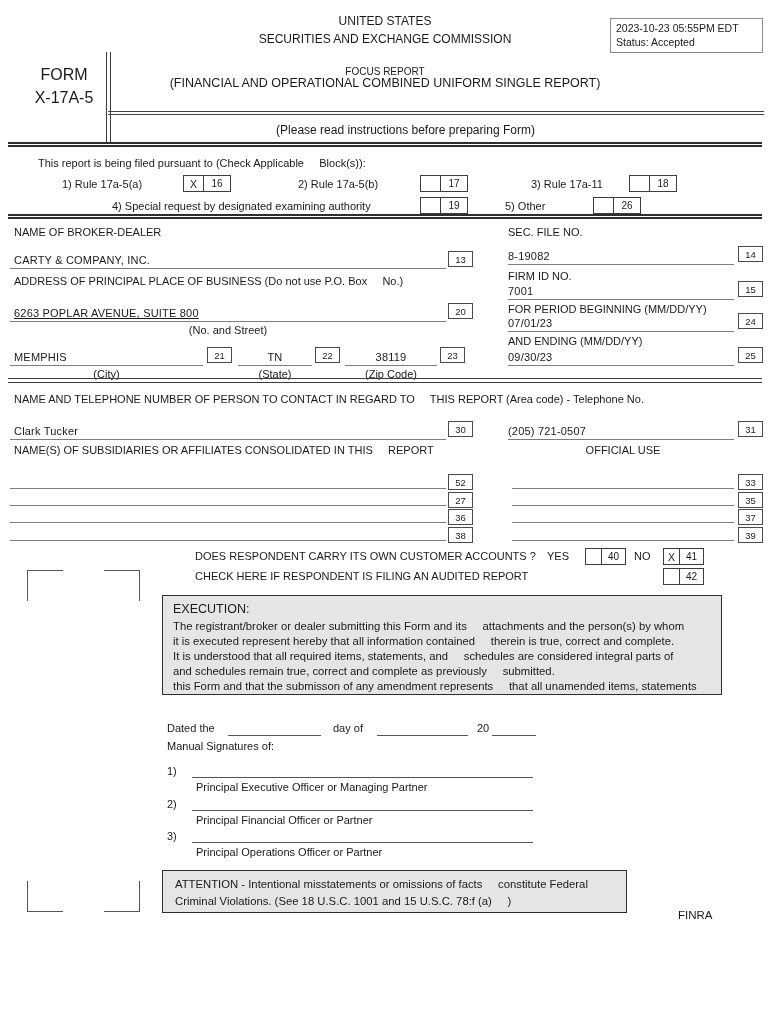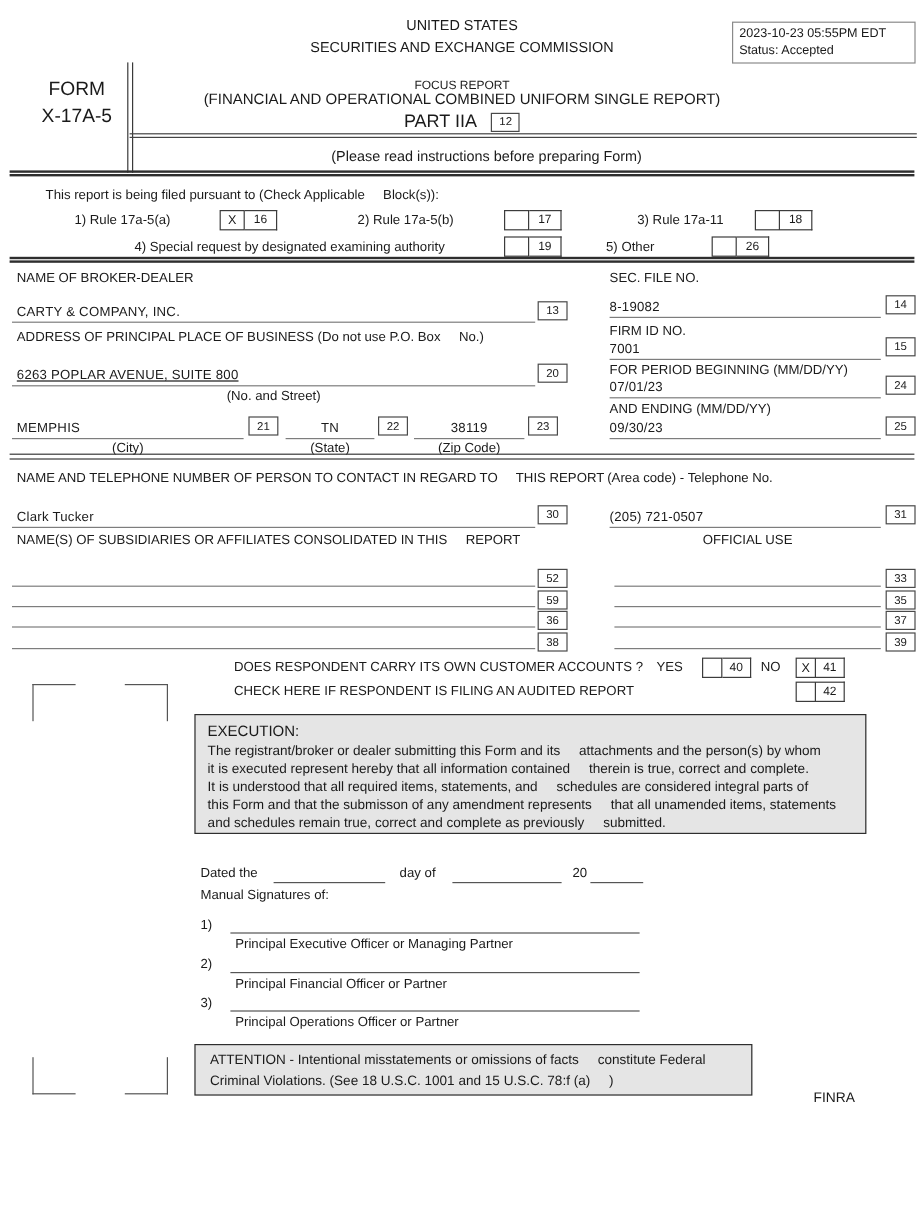--- a/index.html
+++ b/index.html
@@ -53,24 +53,20 @@
     <div>Status: Accepted</div>
   </div>
 
   <div class="abs center" style="left:20px; top:66px; width:88px; font-size:16px;">FORM</div>
   <div class="abs center" style="left:20px; top:89px; width:88px; font-size:16px;">X-17A-5</div>
   <div class="vline" style="left:106px; top:52px; height:92px;"></div>
 
   <div class="hdr-c lbl" style="top:63px; font-size:10px; line-height:18px;">FOCUS REPORT</div>
   <div class="hdr-c lbl" style="top:77px; font-size:12.5px;">(FINANCIAL AND OPERATIONAL COMBINED UNIFORM SINGLE REPORT)</div>
 
-  <div class="abs" style="left:0; top:93px; width:770px; display:flex; justify-content:center; align-items:center; gap:12px;">
-    <span style="font-size:15px;">PART IIA</span>
-    <span class="numbox" style="position:static; width:24px;">12</span>
-  </div>
 
   <div class="dline-thin" style="left:108px; top:111px; width:656px;"></div>
   <div class="hdr-c lbl" style="top:124px; font-size:12px;padding-left:41px;">(Please read instructions before preparing Form)</div>
   <div class="heavy" style="left:8px; top:142px; width:754px;"></div>
 
   <div class="lbl" style="left:38px; top:157px;">This report is being filed pursuant to (Check Applicable     Block(s)):</div>
 
   <div class="lbl" style="left:62px; top:178px;">1) Rule 17a-5(a)</div>
   <div class="cbg" style="left:183px; top:175px;">
     <span class="cb">X</span>
@@ -168,21 +164,21 @@
   <div class="numbox" style="left:738px; top:421px;">31</div>
 
   <div class="lbl" style="left:14px; top:444px;">NAME(S) OF SUBSIDIARIES OR AFFILIATES CONSOLIDATED IN THIS     REPORT</div>
   <div class="lbl center" style="left:508px; top:444px; width:230px;">OFFICIAL USE</div>
 
   <div class="numbox" style="left:448px; top:474px;">52</div>
   <div class="uline" style="left:10px; top:488px; width:436px;"></div>
   <div class="numbox" style="left:738px; top:474px;">33</div>
   <div class="uline" style="left:512px; top:488px; width:222px;"></div>
 
-  <div class="numbox" style="left:448px; top:492px;">59</div>
+  <div class="numbox" style="left:448px; top:492px;">27</div>
   <div class="uline" style="left:10px; top:505px; width:436px;"></div>
   <div class="numbox" style="left:738px; top:492px;">35</div>
   <div class="uline" style="left:512px; top:505px; width:222px;"></div>
 
   <div class="numbox" style="left:448px; top:509px;">36</div>
   <div class="uline" style="left:10px; top:522px; width:436px;"></div>
   <div class="numbox" style="left:738px; top:509px;">37</div>
   <div class="uline" style="left:512px; top:522px; width:222px;"></div>
 
   <div class="numbox" style="left:448px; top:527px;">38</div>
@@ -211,22 +207,22 @@
   <div class="cm tl" style="left:27px; top:570px;"></div>
   <div class="cm tr" style="left:104px; top:570px;"></div>
   <div class="cm bl" style="left:27px; top:881px;"></div>
   <div class="cm br" style="left:104px; top:881px;"></div>
 
   <div class="bigbox" style="left:162px; top:595px; width:560px; height:100px; padding:6px 10px;">
     <div style="font-size:12.5px; margin-bottom:3px;">EXECUTION:</div>
     <div class="exec-line">The registrant/broker or dealer submitting this Form and its     attachments and the person(s) by whom</div>
     <div class="exec-line">it is executed represent hereby that all information contained     therein is true, correct and complete.</div>
     <div class="exec-line">It is understood that all required items, statements, and     schedules are considered integral parts of</div>
+    <div class="exec-line">and schedules remain true, correct and complete as previously     submitted.</div>
     <div class="exec-line">this Form and that the submisson of any amendment represents     that all unamended items, statements</div>
-    <div class="exec-line">and schedules remain true, correct and complete as previously     submitted.</div>
   </div>
 
   <div class="lbl" style="left:167px; top:722px;">Dated the</div>
   <div class="uline" style="left:228px; top:735px; width:93px; background:#555;"></div>
   <div class="lbl" style="left:333px; top:722px;">day of</div>
   <div class="uline" style="left:377px; top:735px; width:91px; background:#555;"></div>
   <div class="lbl" style="left:477px; top:722px;">20</div>
   <div class="uline" style="left:492px; top:735px; width:44px; background:#555;"></div>
 
   <div class="lbl" style="left:167px; top:740px;">Manual Signatures of:</div>

